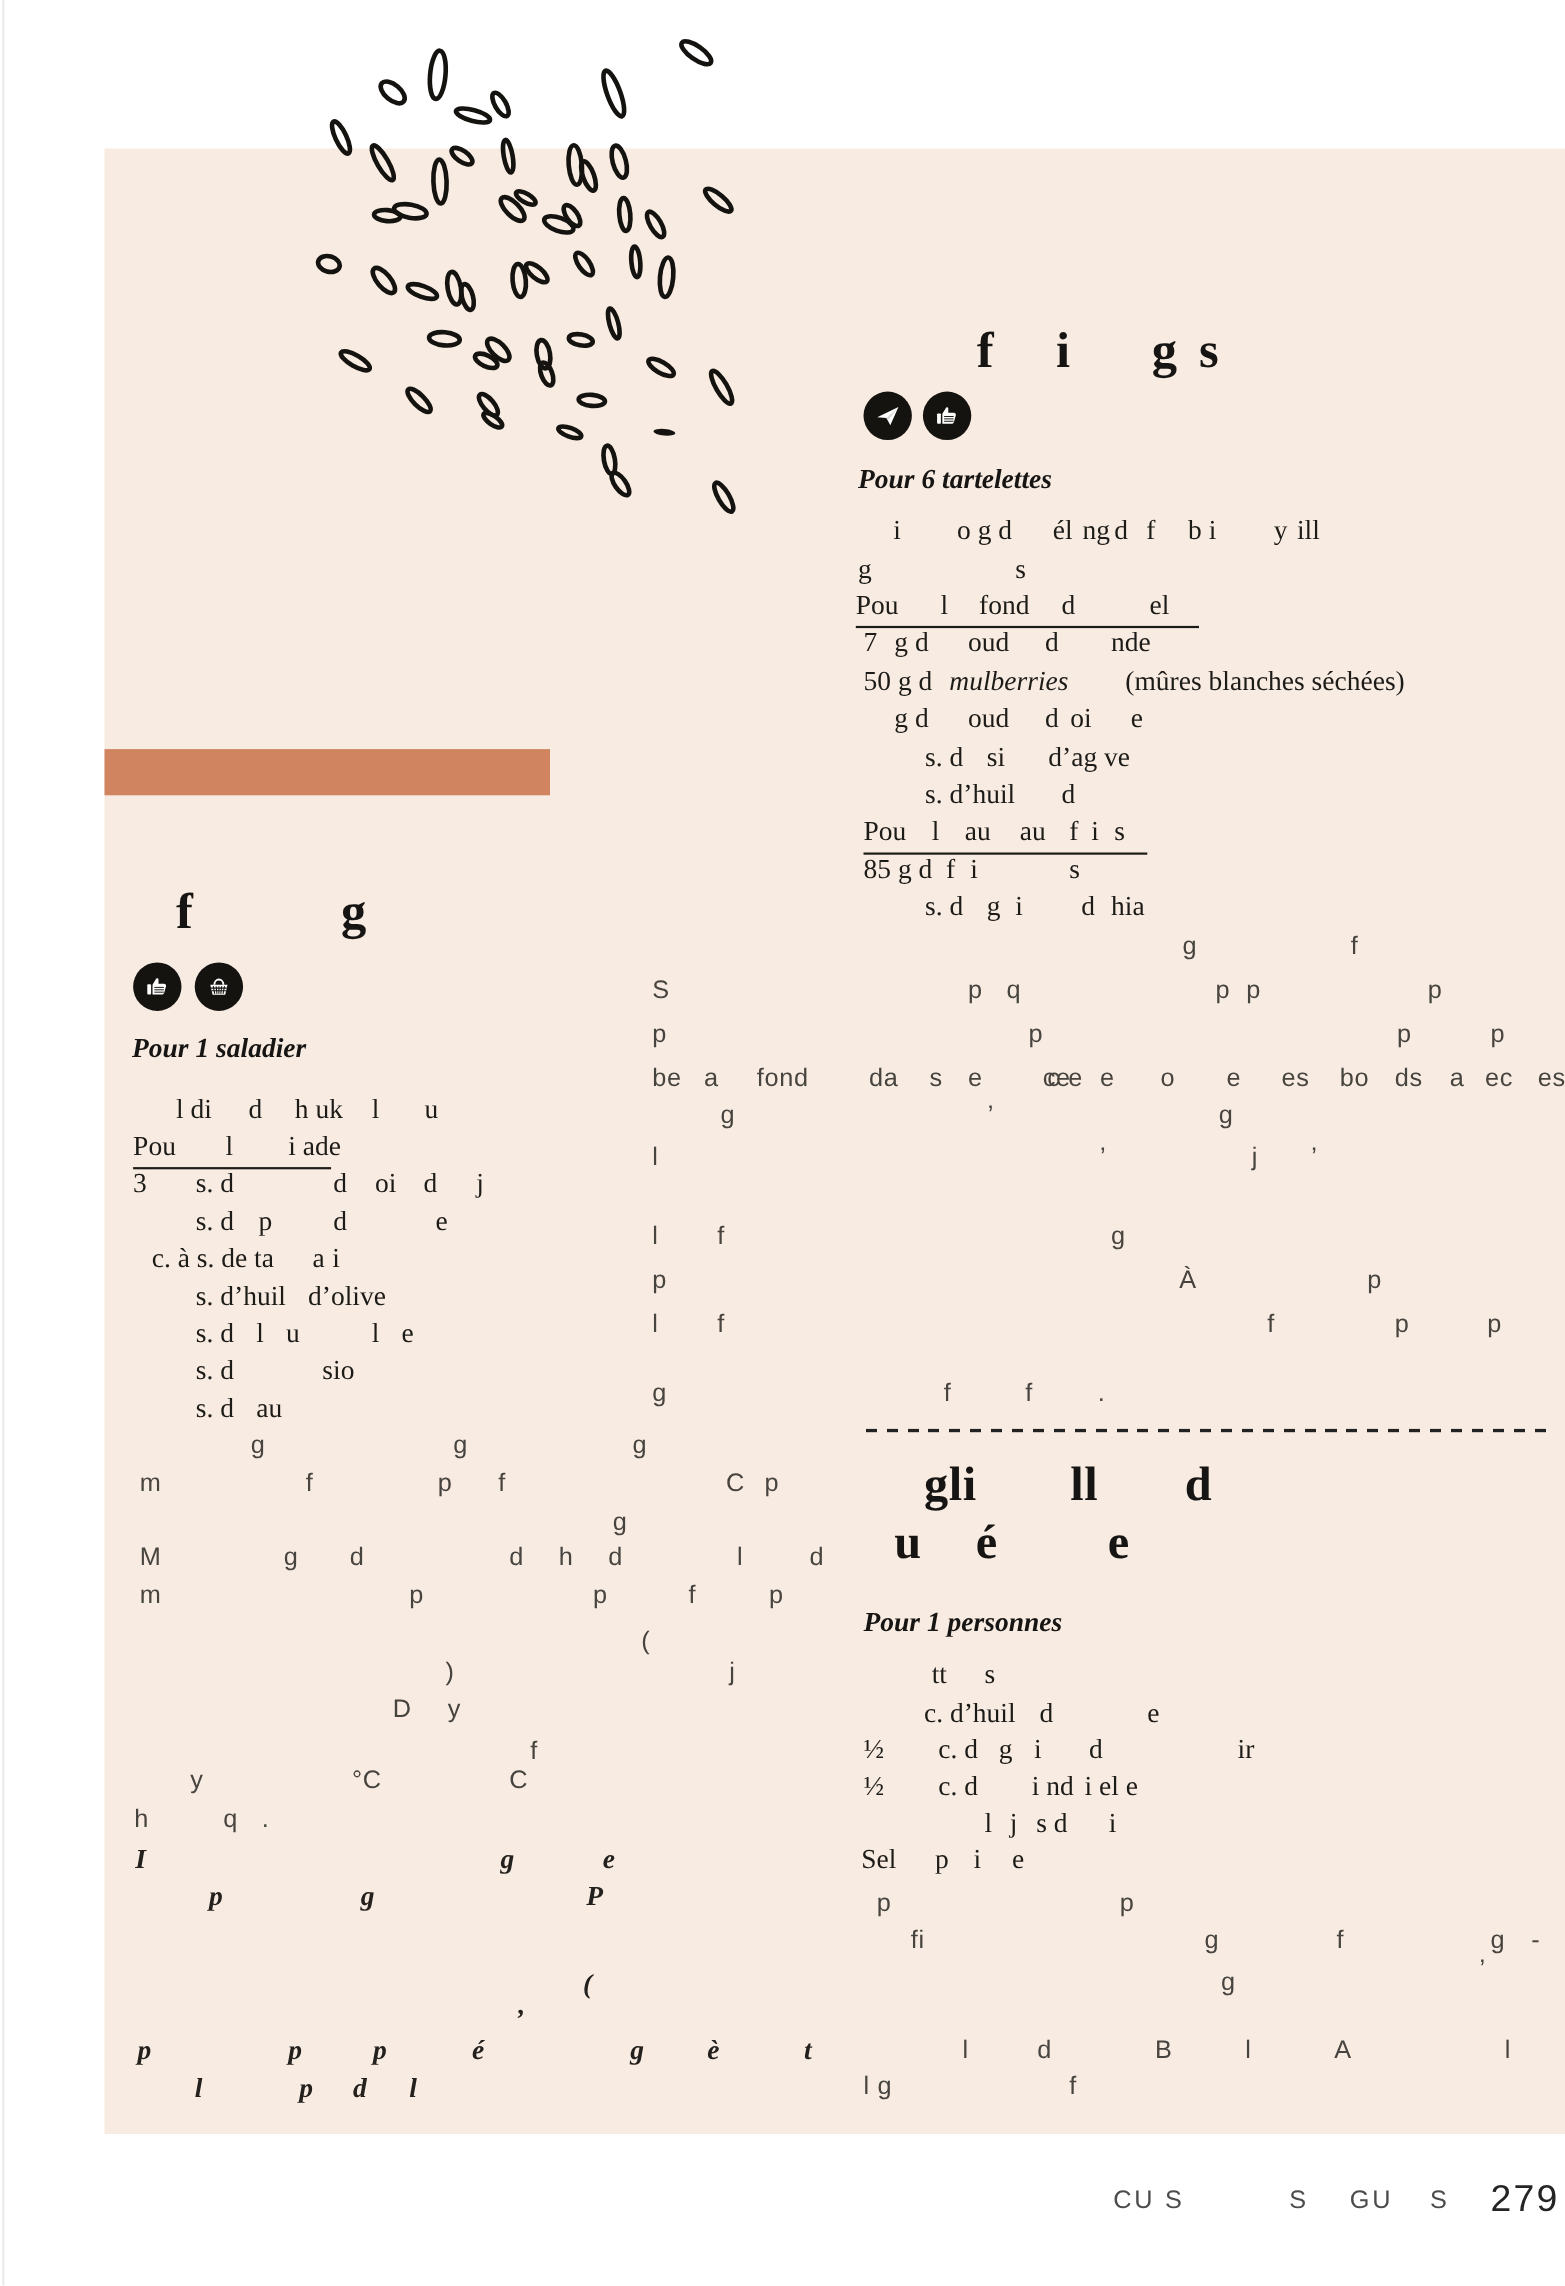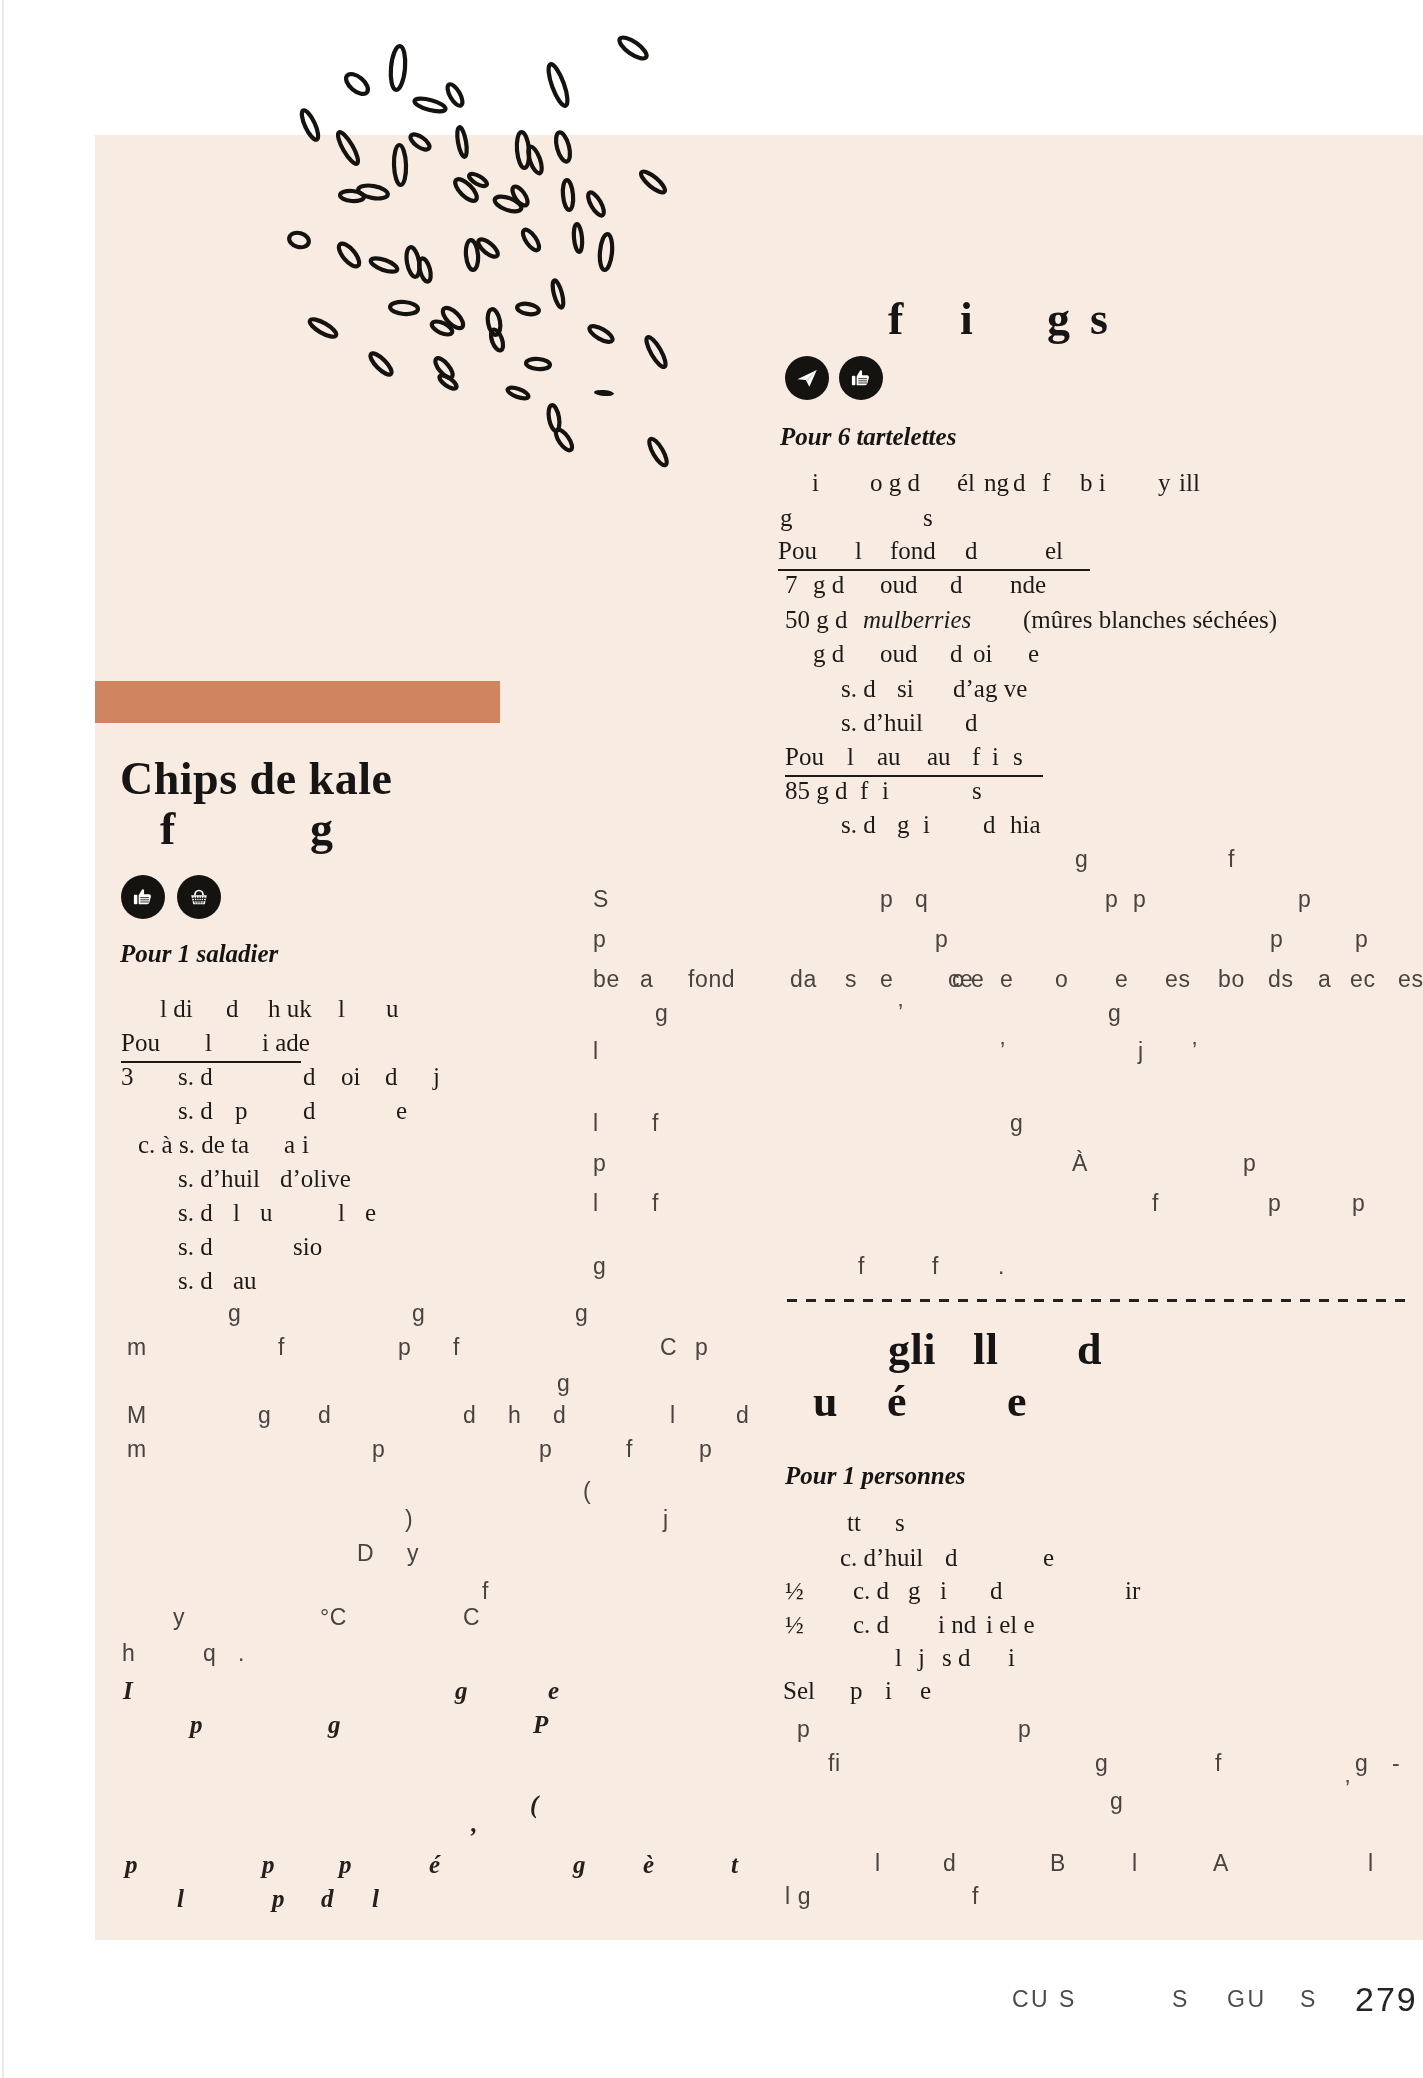--- a/index.html
+++ b/index.html
@@ -83,21 +83,20 @@
       <ellipse cx="444" cy="368" rx="12" ry="5" transform="rotate(50 444 368)" fill="none" stroke="#151310" stroke-width="4.2"></ellipse>
       <ellipse cx="448" cy="382" rx="10" ry="4" transform="rotate(35 448 382)" fill="none" stroke="#151310" stroke-width="4.2"></ellipse>
       <ellipse cx="538" cy="364" rx="12" ry="5" transform="rotate(5 538 364)" fill="none" stroke="#151310" stroke-width="4.2"></ellipse>
       <ellipse cx="518" cy="393" rx="11" ry="4" transform="rotate(20 518 393)" fill="none" stroke="#151310" stroke-width="4.2"></ellipse>
       <ellipse cx="604" cy="393" rx="10" ry="3" transform="rotate(5 604 393)" fill="#151310"></ellipse>
       <ellipse cx="554" cy="418" rx="13" ry="5" transform="rotate(80 554 418)" fill="none" stroke="#151310" stroke-width="4.2"></ellipse>
       <ellipse cx="564" cy="440" rx="12" ry="5" transform="rotate(55 564 440)" fill="none" stroke="#151310" stroke-width="4.2"></ellipse>
       <ellipse cx="658" cy="452" rx="15" ry="5" transform="rotate(60 658 452)" fill="none" stroke="#151310" stroke-width="4.2"></ellipse>
     </svg>
 
-  <div class="frag title" style="left:120px;top:756px;">Chips de kale</div>
   <div class="serve" style="left:120px;top:941px;">Pour 1 saladier</div>
 
   <div class="serve" style="left:780px;top:424px;">Pour 6 tartelettes</div>
 
   <div class="serve" style="left:785px;top:1463px;">Pour 1 personnes</div>
 
   <div id="dashed-divider"></div>
 
   <div class="badge" style="left:121px;top:875px;">
     <svg width="26" height="26" viewBox="0 0 24 24">
@@ -338,21 +337,21 @@
       <span class="frag body" style="left: 1243px; top: 1152px;">p</span>
       <span class="frag body" style="left: 593px; top: 1192px;">l</span>
       <span class="frag body" style="left: 652px; top: 1192px;">f</span>
       <span class="frag body" style="left: 1152px; top: 1192px;">f</span>
       <span class="frag body" style="left: 1268px; top: 1192px;">p</span>
       <span class="frag body" style="left: 1352px; top: 1192px;">p</span>
       <span class="frag body" style="left: 593px; top: 1255px;">g</span>
       <span class="frag body" style="left: 858px; top: 1255px;">f</span>
       <span class="frag body" style="left: 932px; top: 1255px;">f</span>
       <span class="frag body" style="left: 998px; top: 1255px;">.</span>
-      <span class="frag t2" style="left: 840px; top: 1328px; margin-left: 48px;">gli</span>
+      <span class="frag t2" style="left: 840px; top: 1328px;">gli</span>
       <span class="frag t2" style="left: 973px; top: 1328px;">ll</span>
       <span class="frag t2" style="left: 1077px; top: 1328px;">d</span>
       <span class="frag t2" style="left: 813px; top: 1380px;">u</span>
       <span class="frag t2" style="left: 887px; top: 1380px;">é</span>
       <span class="frag t2" style="left: 1007px; top: 1380px;">e</span>
       <span class="frag ing" style="left: 847px; top: 1510px;">tt</span>
       <span class="frag ing" style="left: 895px; top: 1510px;">s</span>
       <span class="frag ing" style="left: 840px; top: 1545px;">c. d’huil</span>
       <span class="frag ing" style="left: 945px; top: 1545px;">d</span>
       <span class="frag ing" style="left: 1043px; top: 1545px;">e</span>

